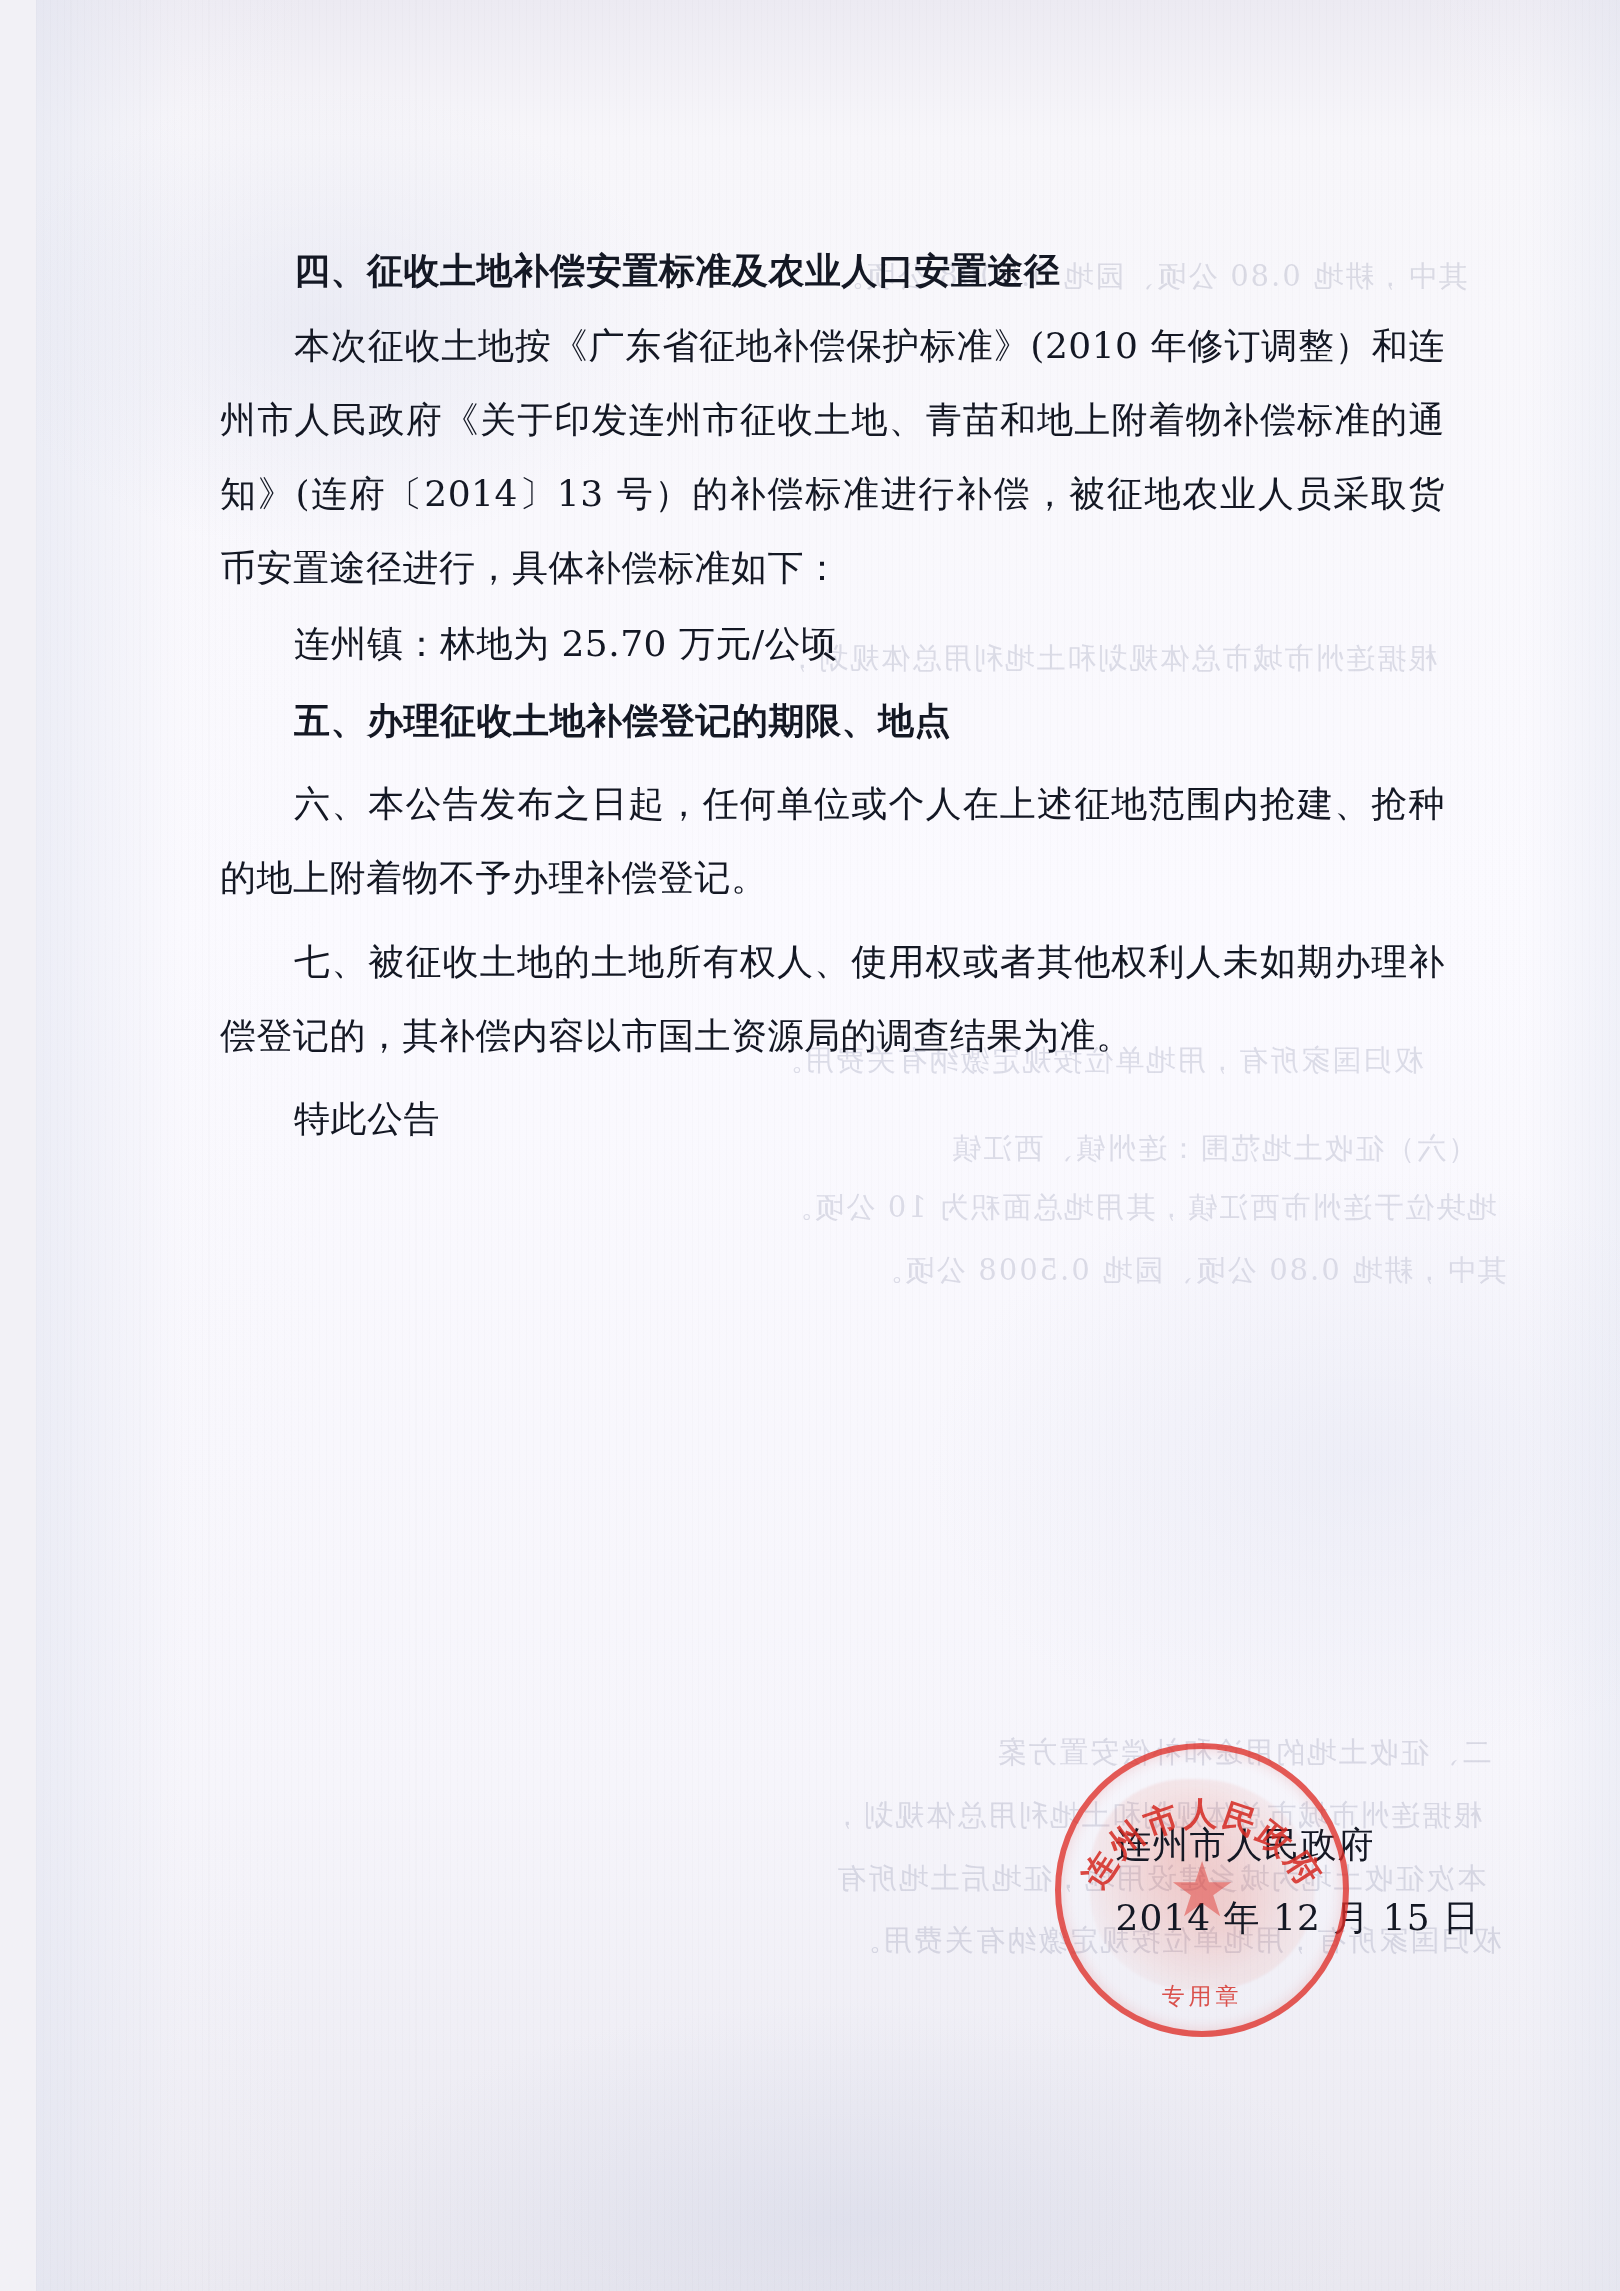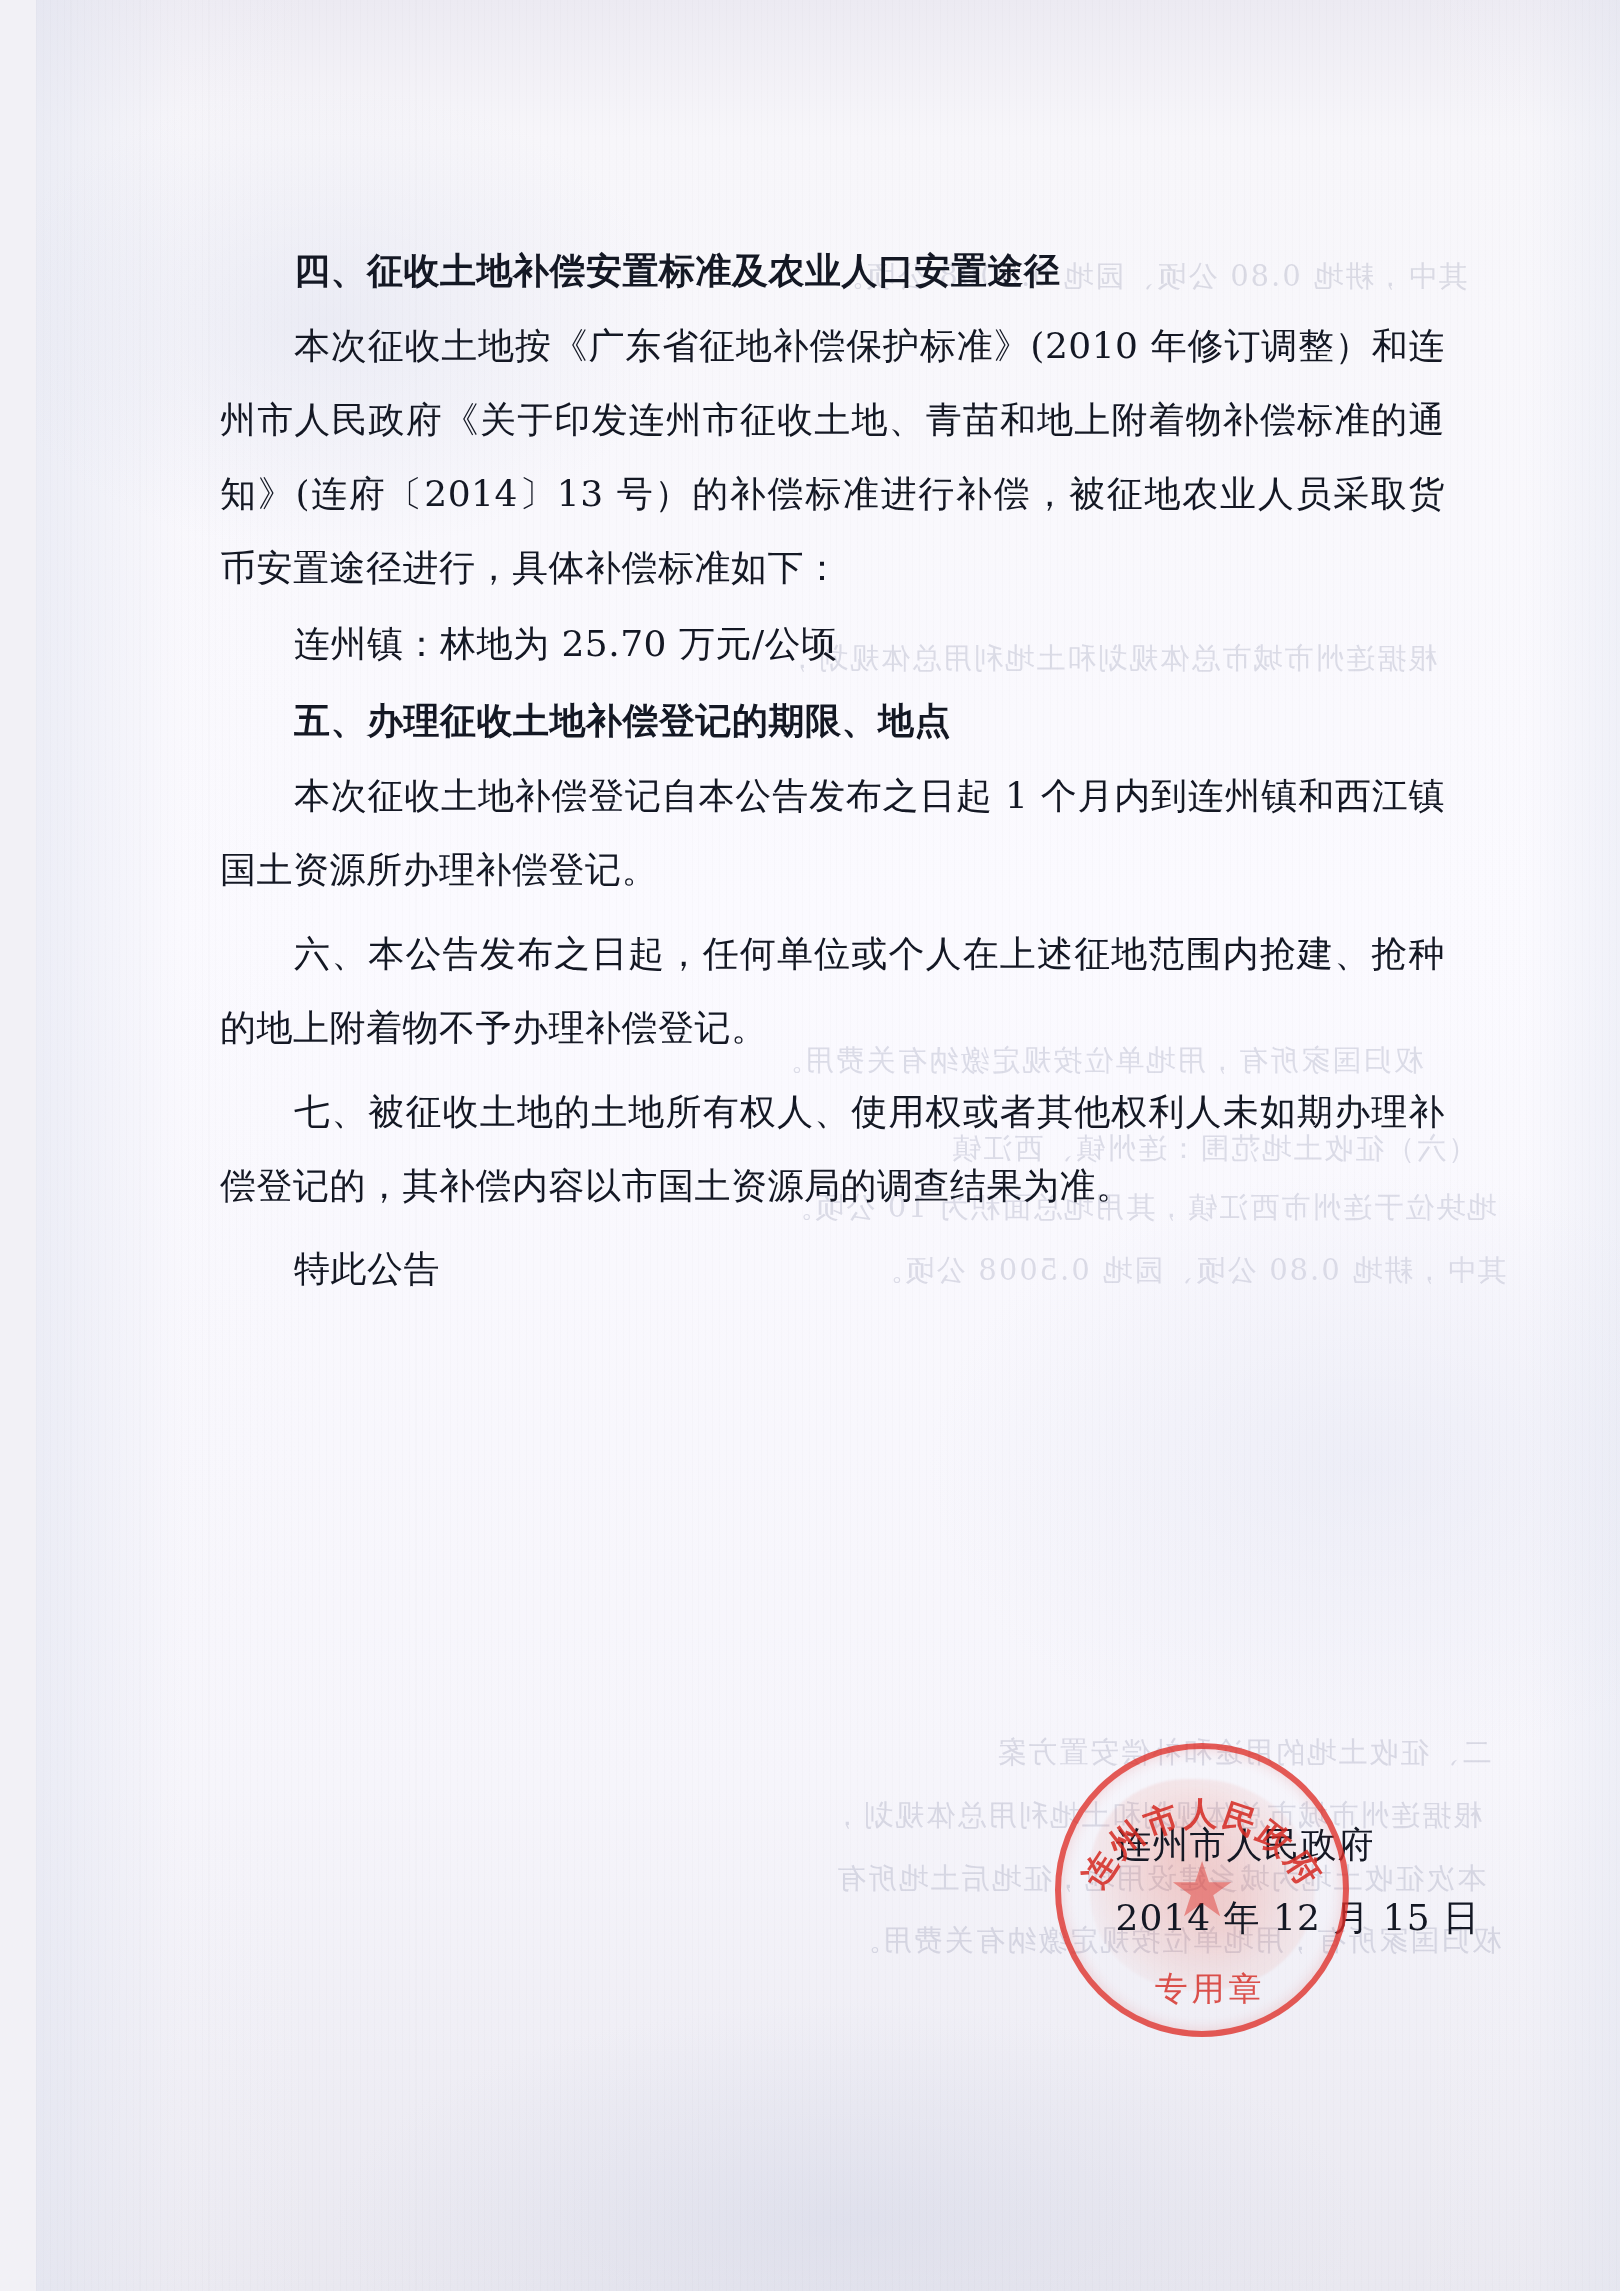--- a/index.html
+++ b/index.html
@@ -141,26 +141,26 @@
   }
   .stamp .arc-text text {
     fill: rgba(213,40,33,0.85);
     font-family: "DejaVu Serif", serif;
     font-size: 34px;
     font-weight: 700;
     letter-spacing: 3px;
   }
   .stamp .bottom-text {
     position: absolute;
-    left: 8px;
+    left: 0;
     bottom: 25.5px;
     width: 100%;
     text-align: center;
     color: rgba(213,40,33,0.8);
-    font-size: 33px;
+    font-size: 23px;
     letter-spacing: 3.9px;
   }
   .stamp-smudge {
     position: absolute;
     left: 1054px;
     top: 1779px;
     width: 225px;
     height: 211px;
     z-index: 5;
     border-radius: 45% 55% 50% 48%;
@@ -185,21 +185,20 @@
   <div class="ghost" style="left:191px; top:1909px; width:1274px;">权归国家所有，用地单位按规定缴纳有关费用。</div>
   <div class="ghost" style="left:206px; top:245px; width:1225px;">其中，耕地 0.80 公顷、园地 0.5008 公顷。</div>
   <div class="ghost" style="left:225px; top:627px; width:1176px;">根据连州市城市总体规划和土地利用总体规划，</div>
   <div class="ghost" style="left:211px; top:1029px; width:1176px;">权归国家所有，用地单位按规定缴纳有关费用。</div>
 
   <div class="content">
     <p class="para heading">四、征收土地补偿安置标准及农业人口安置途径</p>
     <p class="para indent">本次征收土地按《广东省征地补偿保护标准》(2010 年修订调整）和连州市人民政府《关于印发连州市征收土地、青苗和地上附着物补偿标准的通知》(连府〔2014〕13 号）的补偿标准进行补偿，被征地农业人员采取货币安置途径进行，具体补偿标准如下：</p>
     <p class="para indent">连州镇：林地为 25.70 万元/公顷</p>
     <p class="para heading">五、办理征收土地补偿登记的期限、地点</p>
-    <p class="para indent">本次征收土地补偿登记自本公告发布之日起 1 个月内到连州镇和西江镇国土资源所办理补偿登记。</p>
     <div class="gap"></div>
     <p class="para indent">六、本公告发布之日起，任何单位或个人在上述征地范围内抢建、抢种的地上附着物不予办理补偿登记。</p>
     <div class="gap"></div>
     <p class="para indent">七、被征收土地的土地所有权人、使用权或者其他权利人未如期办理补偿登记的，其补偿内容以市国土资源局的调查结果为准。</p>
     <div class="gap"></div>
     <p class="para indent">特此公告</p>
   </div>
 
   <div class="stamp-smudge"></div>
 

